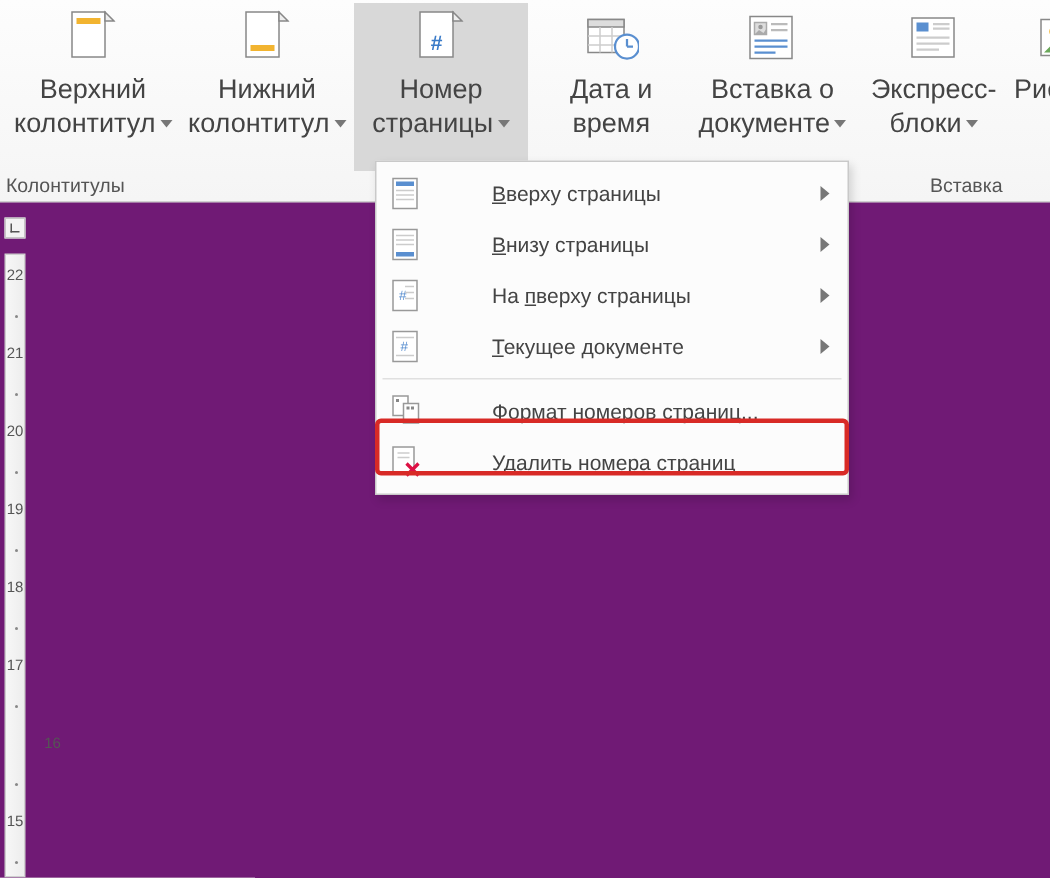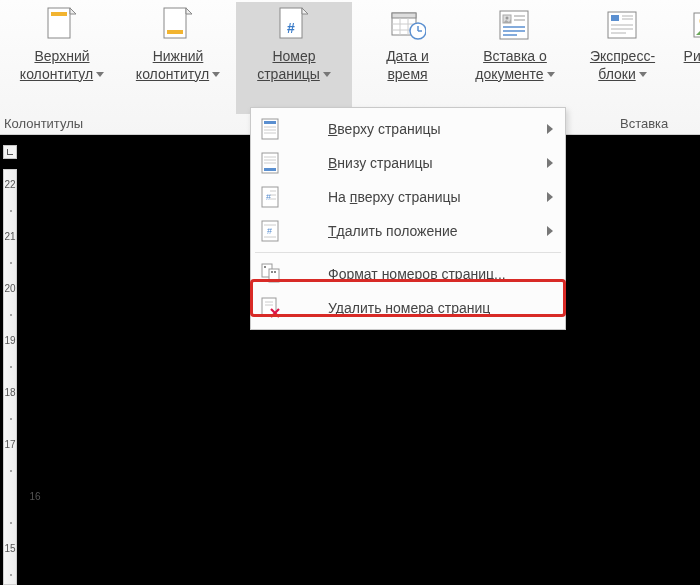--- a/index.html
+++ b/index.html
@@ -50,38 +50,37 @@
 }
 .big-btn.narrow { width: 95px; }
 .big-btn.wider { width: 120px; }
 .big-btn.selected { background: #d8d8d8; }
 .big-btn .icon-slot {
   width: 36px; height: 40px;
   display: flex; align-items: center; justify-content: center;
   margin-bottom: 2px;
 }
 .big-btn .label {
-  font-size: 14px;
+  font-size: 18px;
   line-height: 1.25;
   color: #444;
-  text-decoration: underline;
 }
 .caret {
   display: inline-block;
   width: 0; height: 0;
   border-left: 4px solid transparent;
   border-right: 4px solid transparent;
   border-top: 5px solid #777;
   margin-left: 3px;
   vertical-align: middle;
 }
 .workspace {
   position: absolute;
   top: 135px; left: 0; right: 0; bottom: 0;
-  background: #000000;
+  background: #701a75;
 }
 .corner-marker {
   position: absolute;
   top: 10px; left: 3px;
   width: 14px; height: 14px;
   background: #f3f3f3;
   border: 1px solid #c6c6c6;
 }
 .corner-marker::after {
   content: "";
@@ -327,21 +326,21 @@
   </div>
   <div class="menu-item">
     <span class="mi-icon">
         <svg width="20" height="22">
           <rect x="1" y="1" width="16" height="20" fill="#fff" stroke="#999"></rect>
           <line x1="3" y1="5" x2="15" y2="5" stroke="#ccc"></line>
           <text x="6" y="14" font-size="9" fill="#5a8fd0">#</text>
           <line x1="3" y1="17" x2="15" y2="17" stroke="#ccc"></line>
         </svg>
       </span>
-    <span class="mi-label"><span class="u">Т</span><span>далить положение</span></span>
+    <span class="mi-label"><span class="u">Т</span><span>екущее документе</span></span>
     <span class="arrow"></span>
   </div>
   <div class="menu-divider"></div>
   <div class="menu-item">
     <span class="mi-icon">
         <svg width="22" height="22">
           <rect x="1" y="1" width="10" height="13" fill="#fff" stroke="#999"></rect>
           <rect x="8" y="6" width="10" height="13" fill="#fff" stroke="#999"></rect>
           <rect x="3" y="3" width="2" height="2" fill="#888"></rect>
           <rect x="10" y="8" width="2" height="2" fill="#888"></rect>

